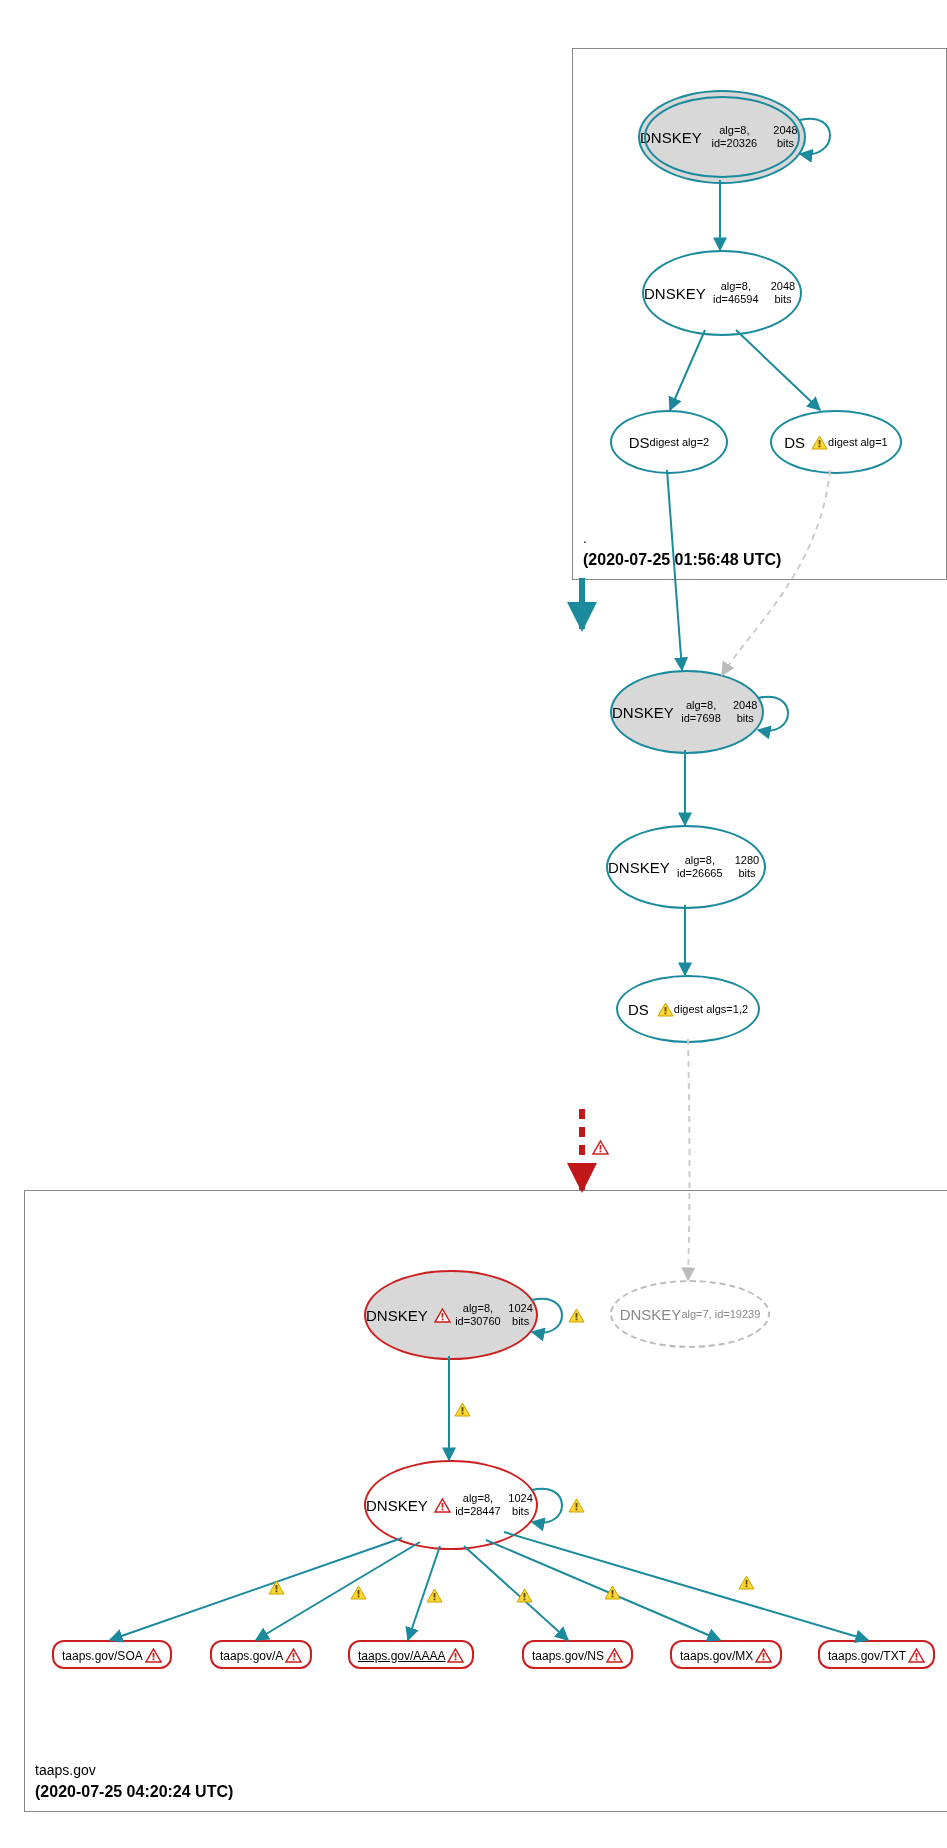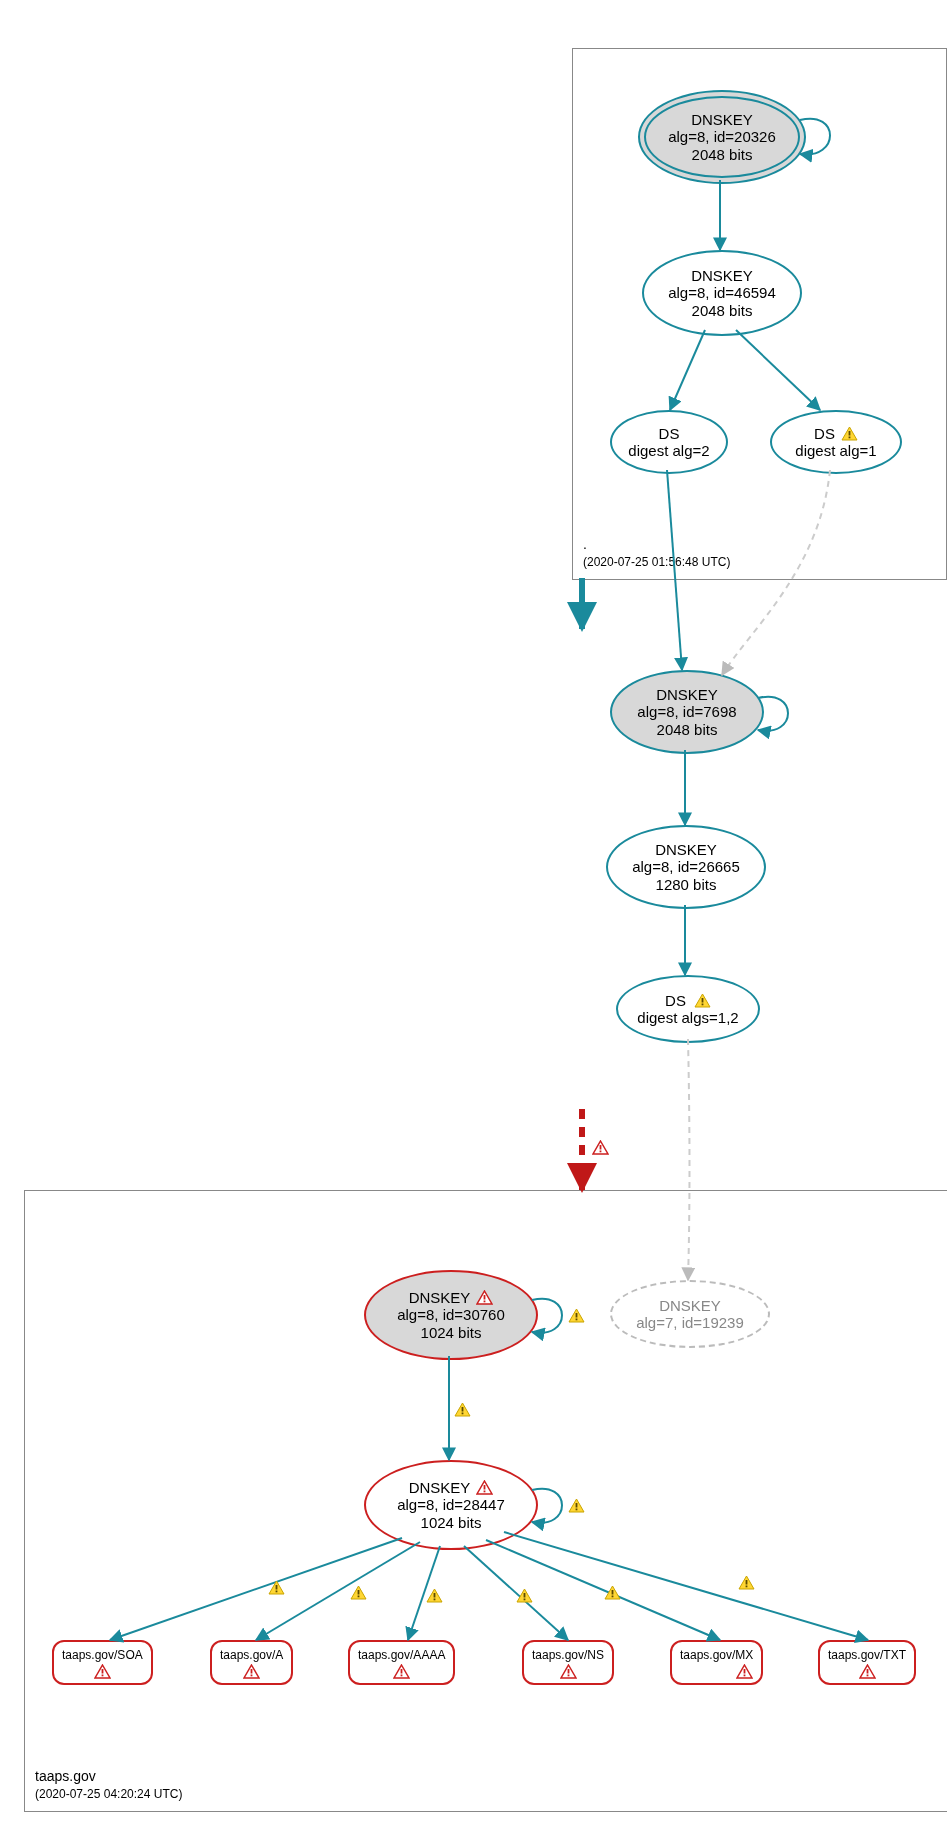--- a/index.html
+++ b/index.html
@@ -16,54 +16,54 @@
     background: #fff;
   }
   .zone-label {
     position: absolute;
     bottom: 8px;
     left: 10px;
     font-size: 14px;
     line-height: 1.4;
   }
   .zone-label .ts {
-    font-size: 12px;
+    font-size: 16px;
+    font-weight: bold;
   }
   .node {
     position: absolute;
     text-align: center;
     display: flex;
-    flex-direction: column;
+    flex-direction: row;
     justify-content: center;
     align-items: center;
   }
   .ellipse {
     border: 2px solid #1a8a9c;
     border-radius: 50%;
     background: #fff;
   }
   .ellipse.double::before {
     content: "";
     position: absolute;
     top: 4px; left: 4px; right: 4px; bottom: 4px;
     border: 2px solid #1a8a9c;
     border-radius: 50%;
   }
   .ellipse.grey { background: #d8d8d8; }
   .ellipse.red-border { border-color: #cc1f1f; }
   .ellipse.dashed-grey { border: 2px dashed #bbb; background: #fff; }
   .node .title { font-size: 15px; font-weight: normal;}
-  .node .sub { font-size: 15px; line-height: 1.15; }
+  .node .sub { font-size: 11px; line-height: 1.15; }
   .rr-box {
     border: 2px solid #cc1f1f;
     border-radius: 12px;
     background: #fff;
     padding: 6px 8px 4px 8px;
     display:flex;
-    flex-direction:column;
     align-items:center;
     gap:2px;
   }
   svg.edges {
     position: absolute;
     top: 0;
     left: 0;
     pointer-events: none;
   }
   .warn-tri, .err-tri {
@@ -202,21 +202,21 @@
     <span class="err-tri"><svg>
           <use href="#err-sym"></use>
         </svg></span>
   </div>
   <div class="node rr-box" style="left:200px; top:1630px;">
     <span>taaps.gov/A</span>
     <span class="err-tri"><svg>
           <use href="#err-sym"></use>
         </svg></span>
   </div>
-  <div class="node rr-box" style="left:338px; top:1630px;">
+  <div class="node rr-box" style="left:338px; top:1630px;text-decoration:underline;">
     <span>taaps.gov/AAAA</span>
     <span class="err-tri"><svg>
           <use href="#err-sym"></use>
         </svg></span>
   </div>
   <div class="node rr-box" style="left:512px; top:1630px;">
     <span>taaps.gov/NS</span>
     <span class="err-tri"><svg>
           <use href="#err-sym"></use>
         </svg></span>

